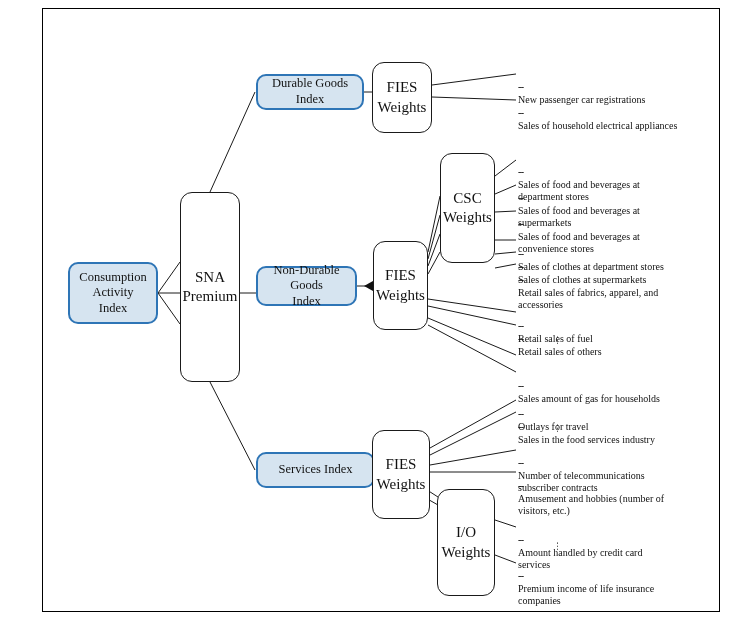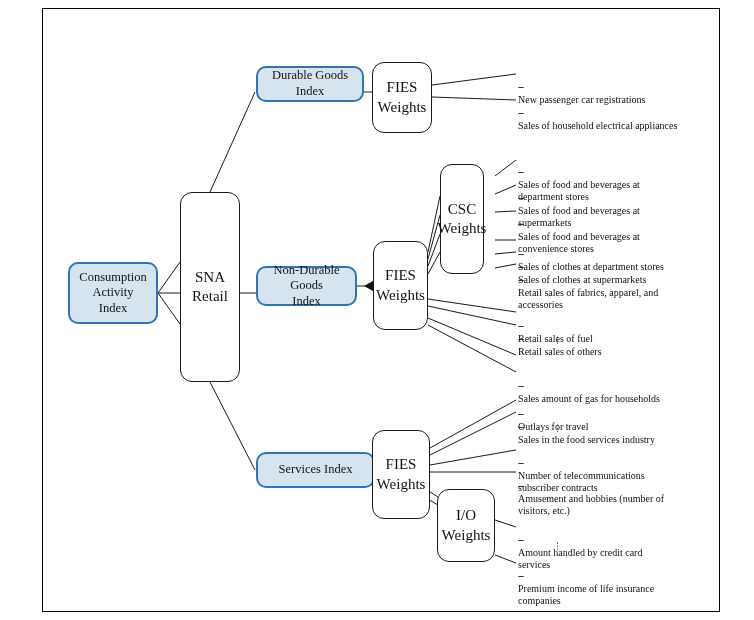--- a/index.html
+++ b/index.html
@@ -81,24 +81,24 @@
   </svg>
 
   <div class="nodebox blue" style="left:68px;top:262px;width:90px;height:62px;">
     <span class="lbl" style="white-space:pre-line;">Consumption
 Activity
 Index</span>
   </div>
 
   <div class="nodebox white" style="left:180px;top:192px;width:60px;height:190px;">
     <span class="lbl" style="white-space:pre-line;">SNA
-Retail</span>
-  </div>
-
-  <div class="nodebox blue" style="left:256px;top:66px;width:108px;height:36px;justify-content:flex-end;">
+Premium</span>
+  </div>
+
+  <div class="nodebox blue" style="left:256px;top:74px;width:108px;height:36px;justify-content:flex-end;">
     <span class="lbl" style="white-space:pre-line;">Durable Goods Index</span>
   </div>
 
   <div class="nodebox blue" style="left:256px;top:266px;width:101px;height:40px;">
     <span class="lbl" style="white-space:pre-line;">Non-Durable Goods
 Index</span>
   </div>
 
   <div class="nodebox blue" style="left:256px;top:452px;width:119px;height:36px;">
     <span class="lbl" style="white-space:pre-line;">Services Index</span>
@@ -112,26 +112,26 @@
   <div class="nodebox white" style="left:373px;top:241px;width:55px;height:89px;">
     <span class="lbl" style="white-space:pre-line;">FIES
 Weights</span>
   </div>
 
   <div class="nodebox white" style="left:372px;top:430px;width:58px;height:89px;">
     <span class="lbl" style="white-space:pre-line;">FIES
 Weights</span>
   </div>
 
-  <div class="nodebox white" style="left:440px;top:164px;width:44px;height:110px;">
+  <div class="nodebox white" style="left:440px;top:153px;width:55px;height:110px;">
     <span class="lbl" style="white-space:pre-line;">CSC
 Weights</span>
   </div>
 
-  <div class="nodebox white" style="left:437px;top:489px;width:58px;height:73px;">
+  <div class="nodebox white" style="left:437px;top:489px;width:58px;height:107px;">
     <span class="lbl" style="white-space:pre-line;">I/O
 Weights</span>
   </div>
 
   <div class="leaf" style="left:518px;top:68px;width:190px;">
     <span class="dash">--</span>
     <span class="txt">New passenger car registrations</span>
   </div>
   <div class="leaf" style="left:518px;top:94px;width:200px;">
     <span class="dash">--</span>

